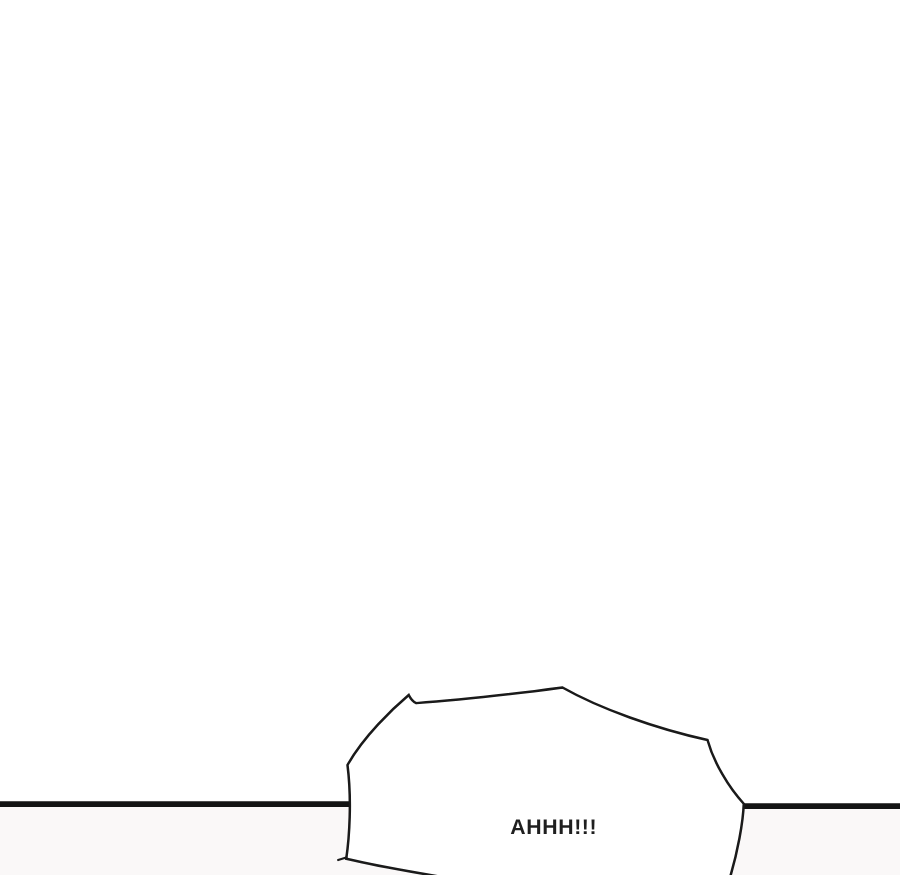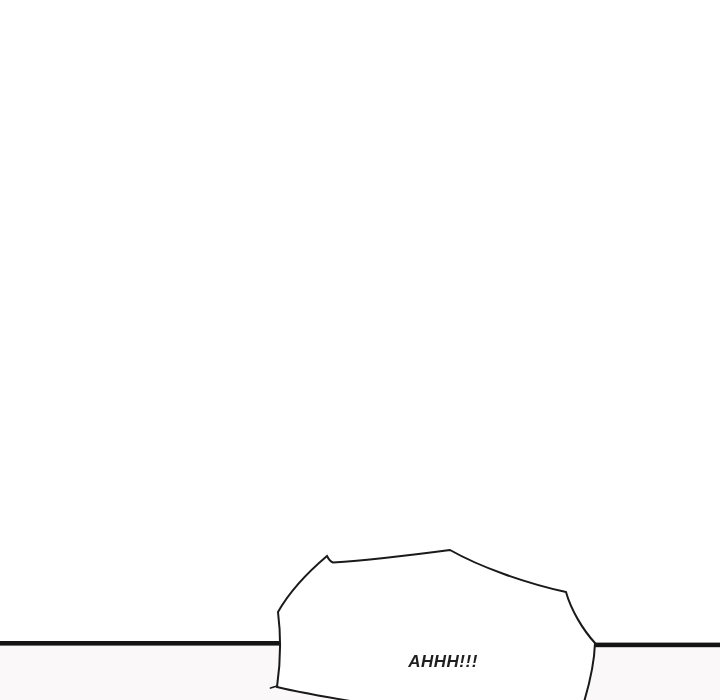--- a/index.html
+++ b/index.html
@@ -32,21 +32,20 @@
     stroke-linecap: round;
     fill: none;
   }
   .bubble-text {
     position: absolute;
     left: 405px;
     top: 652px;
     width: 76px;
     text-align: center;
     font-family: "Liberation Sans", sans-serif;
-    font-style: italic;
     font-weight: 600;
     font-size: 17px;
     line-height: 19px;
     letter-spacing: 0.5px;
     color: #1f1f1f;
     white-space: nowrap;
   }
 </style>
 </head>
 <body>

